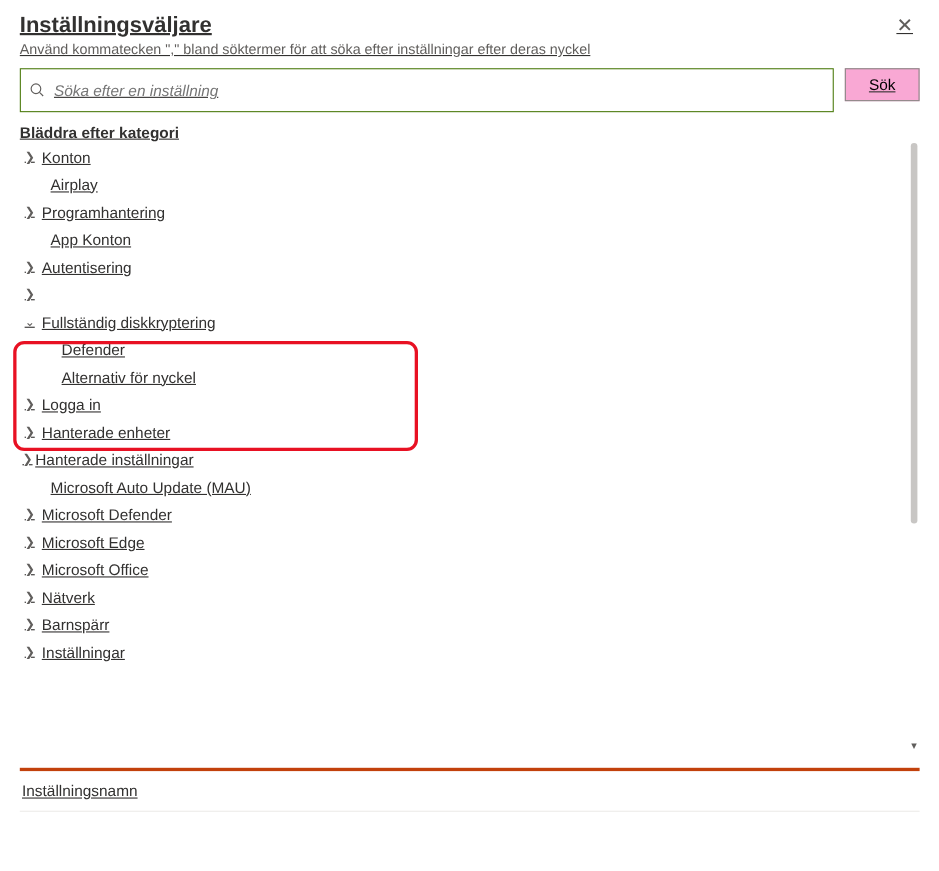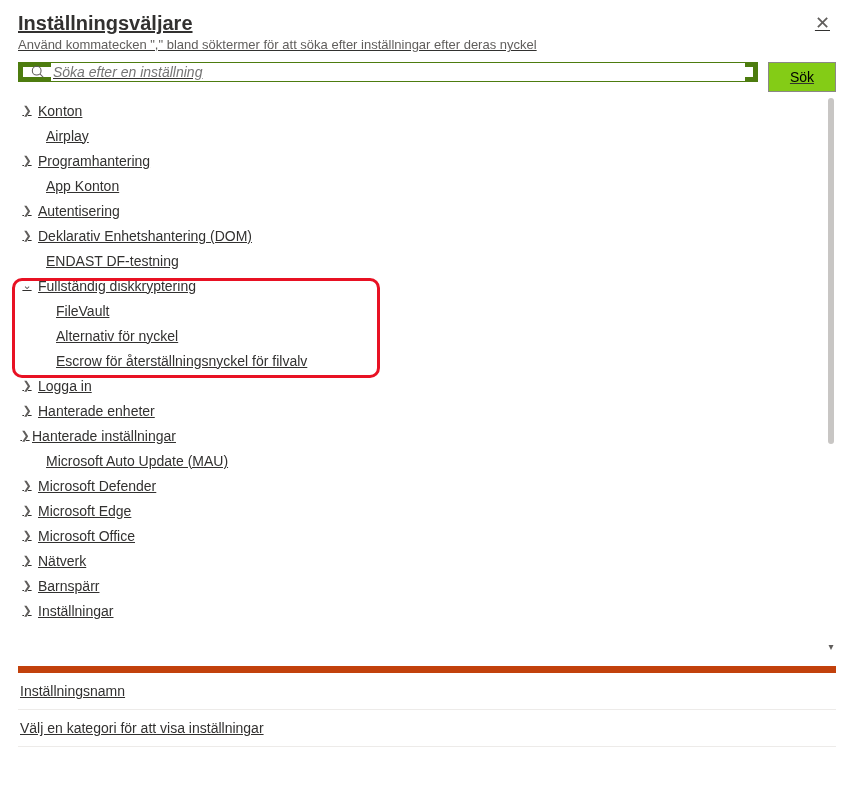--- a/index.html
+++ b/index.html
@@ -48,44 +48,44 @@
   }
   .search-row {
     display: flex;
     gap: 10px;
     margin-bottom: 6px;
   }
   .search-box {
     flex: 1;
     display: flex;
     align-items: center;
-    border: 5px solid #4d7c0f;
+    border: 1px solid #4d7c0f;
     padding: 4px 8px;
-    height: 20px;
+    height: 40px;
   }
   .search-icon {
     color: #605e5c;
     margin-right: 6px;
     font-size: 14px;
     display: flex;
     align-items: center;
   }
   .search-input {
     border: none;
     outline: none;
     flex: 1;
     font-size: 14px;
     font-style: italic;
     color: #605e5c;
   }
   .search-btn {
     width: 68px;
     height: 30px;
     border: 1px solid #8a8886;
-    background: #84cc16;
+    background: #f9a8d4;
     cursor: pointer;
     font-size: 14px;
   }
   .browse-label {
     font-size: 14px;
     font-weight: 600;
     color: #323130;
     margin: 4px 0 2px 0;
   }
   .tree-wrap {
@@ -147,21 +147,21 @@
     position: absolute;
     left: -6px;
     top: 180px;
     width: 368px;
     height: 100px;
     border: 3px solid #e81123;
     border-radius: 10px;
     pointer-events: none;
   }
   .bottom {
-    border-top: 7px solid #c2410c;
+    border-top: 3px solid #c2410c;
     margin-top: 2px;
   }
   .bottom-row {
     padding: 10px 2px;
     font-size: 14px;
     color: #323130;
     border-bottom: 1px solid #edebe9;
   }
 </style>
 </head>
@@ -182,20 +182,21 @@
         <svg width="14" height="14" viewBox="0 0 16 16">
             <circle cx="6.5" cy="6.5" r="5" fill="none" stroke="#605e5c" stroke-width="1.2"></circle>
             <line x1="10.2" y1="10.2" x2="14" y2="14" stroke="#605e5c" stroke-width="1.2"></line>
           </svg>
       </span>
       <input class="search-input" placeholder="Söka efter en inställning" style="">
     </div>
     <button class="search-btn">Sök</button>
   </div>
 
+  <div class="browse-label">Bläddra efter kategori</div>
 
   <div class="tree-wrap">
     <div class="tree">
 
       <div class="node">
         <span class="chev">❯</span>
         <span class="node-label">Konton</span>
       </div>
       <div class="node child">
         <span class="node-label">Airplay</span>
@@ -206,38 +207,31 @@
       </div>
       <div class="node child">
         <span class="node-label">App Konton</span>
       </div>
       <div class="node">
         <span class="chev">❯</span>
         <span class="node-label">Autentisering</span>
       </div>
       <div class="node">
         <span class="chev">❯</span>
-        <span class="node-label">Deklarativ Enhetshantering (DOM)</span>
-      </div>
-      <div class="node child">
-        <span class="node-label">ENDAST DF-testning</span>
       </div>
       <div class="node">
         <span class="chev">⌄</span>
         <span class="node-label">Fullständig diskkryptering</span>
       </div>
         <div class="node subchild">
-          <span class="node-label">FileVault</span>
+          <span class="node-label">Defender</span>
         </div>
         <div class="node subchild">
           <span class="node-label">Alternativ för nyckel</span>
         </div>
-        <div class="node subchild">
-          <span class="node-label">Escrow för återställningsnyckel för filvalv</span>
-        </div>
       <div class="node">
         <span class="chev">❯</span>
         <span class="node-label">Logga in</span>
       </div>
       <div class="node">
         <span class="chev">❯</span>
         <span class="node-label">Hanterade enheter</span>
       </div>
       <div class="node" style="padding-left:0">
         <span class="chev" style="margin-right:0">❯</span>
@@ -276,15 +270,14 @@
     <div class="highlight-box"></div>
 
     <div class="scrollbar">
       <div class="scroll-thumb"></div>
       <div class="scroll-arrow">▾</div>
     </div>
   </div>
 
   <div class="bottom">
     <div class="bottom-row">Inställningsnamn</div>
-    <div class="bottom-row">Välj en kategori för att visa inställningar</div>
   </div>
 </div>
 
 </body></html>

